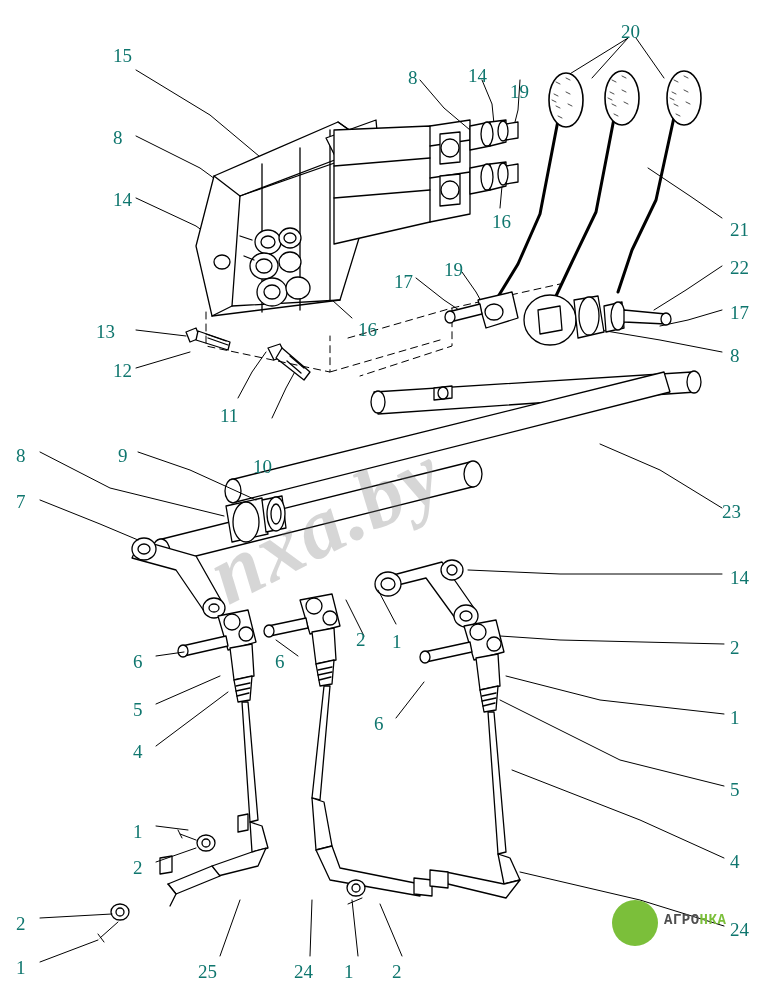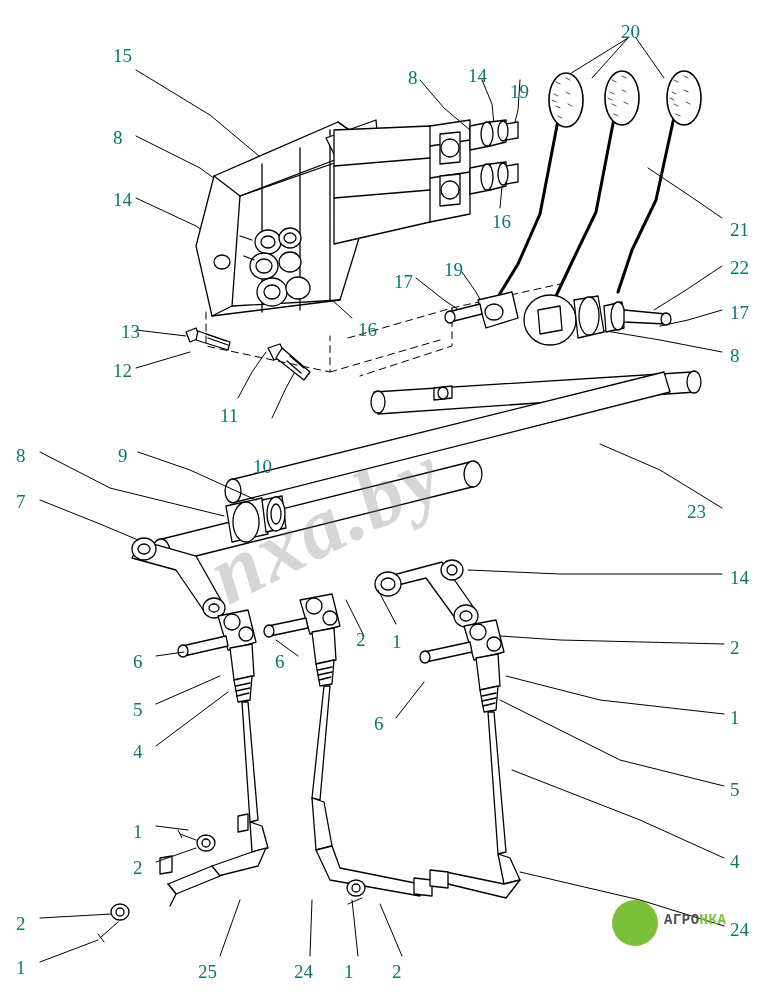--- a/index.html
+++ b/index.html
@@ -390,30 +390,30 @@
       <div class="callout" style="left: 468px; top: 66px;">14</div>
       <div class="callout" style="left: 510px; top: 66px; margin-top: 16px;">19</div>
       <div class="callout" style="left: 113px; top: 128px;">8</div>
       <div class="callout" style="left: 113px; top: 190px;">14</div>
       <div class="callout" style="left: 492px; top: 212px;">16</div>
       <div class="callout" style="left: 730px; top: 210px; margin-top: 10px;">21</div>
       <div class="callout" style="left: 394px; top: 272px;">17</div>
       <div class="callout" style="left: 444px; top: 260px;">19</div>
       <div class="callout" style="left: 730px; top: 258px;">22</div>
       <div class="callout" style="left: 358px; top: 320px;">16</div>
-      <div class="callout" style="left: 121px; top: 322px;">13</div>
+      <div class="callout" style="left: 96px; top: 322px;">13</div>
       <div class="callout" style="left: 730px; top: 303px;">17</div>
       <div class="callout" style="left: 113px; top: 361px;">12</div>
       <div class="callout" style="left: 730px; top: 346px;">8</div>
       <div class="callout" style="left: 220px; top: 406px;">11</div>
       <div class="callout" style="left: 253px; top: 424px; margin-top: 33px;">10</div>
       <div class="callout" style="left: 16px; top: 446px;">8</div>
       <div class="callout" style="left: 118px; top: 446px;">9</div>
       <div class="callout" style="left: 16px; top: 492px;">7</div>
-      <div class="callout" style="left: 687px; top: 502px;">23</div>
+      <div class="callout" style="left: 722px; top: 502px;">23</div>
       <div class="callout" style="left: 730px; top: 568px;">14</div>
       <div class="callout" style="left: 356px; top: 630px;">2</div>
       <div class="callout" style="left: 392px; top: 632px;">1</div>
       <div class="callout" style="left: 730px; top: 638px;">2</div>
       <div class="callout" style="left: 133px; top: 652px;">6</div>
       <div class="callout" style="left: 275px; top: 652px;">6</div>
       <div class="callout" style="left: 133px; top: 700px;">5</div>
       <div class="callout" style="left: 730px; top: 708px;">1</div>
       <div class="callout" style="left: 133px; top: 742px;">4</div>
       <div class="callout" style="left: 374px; top: 714px;">6</div>

